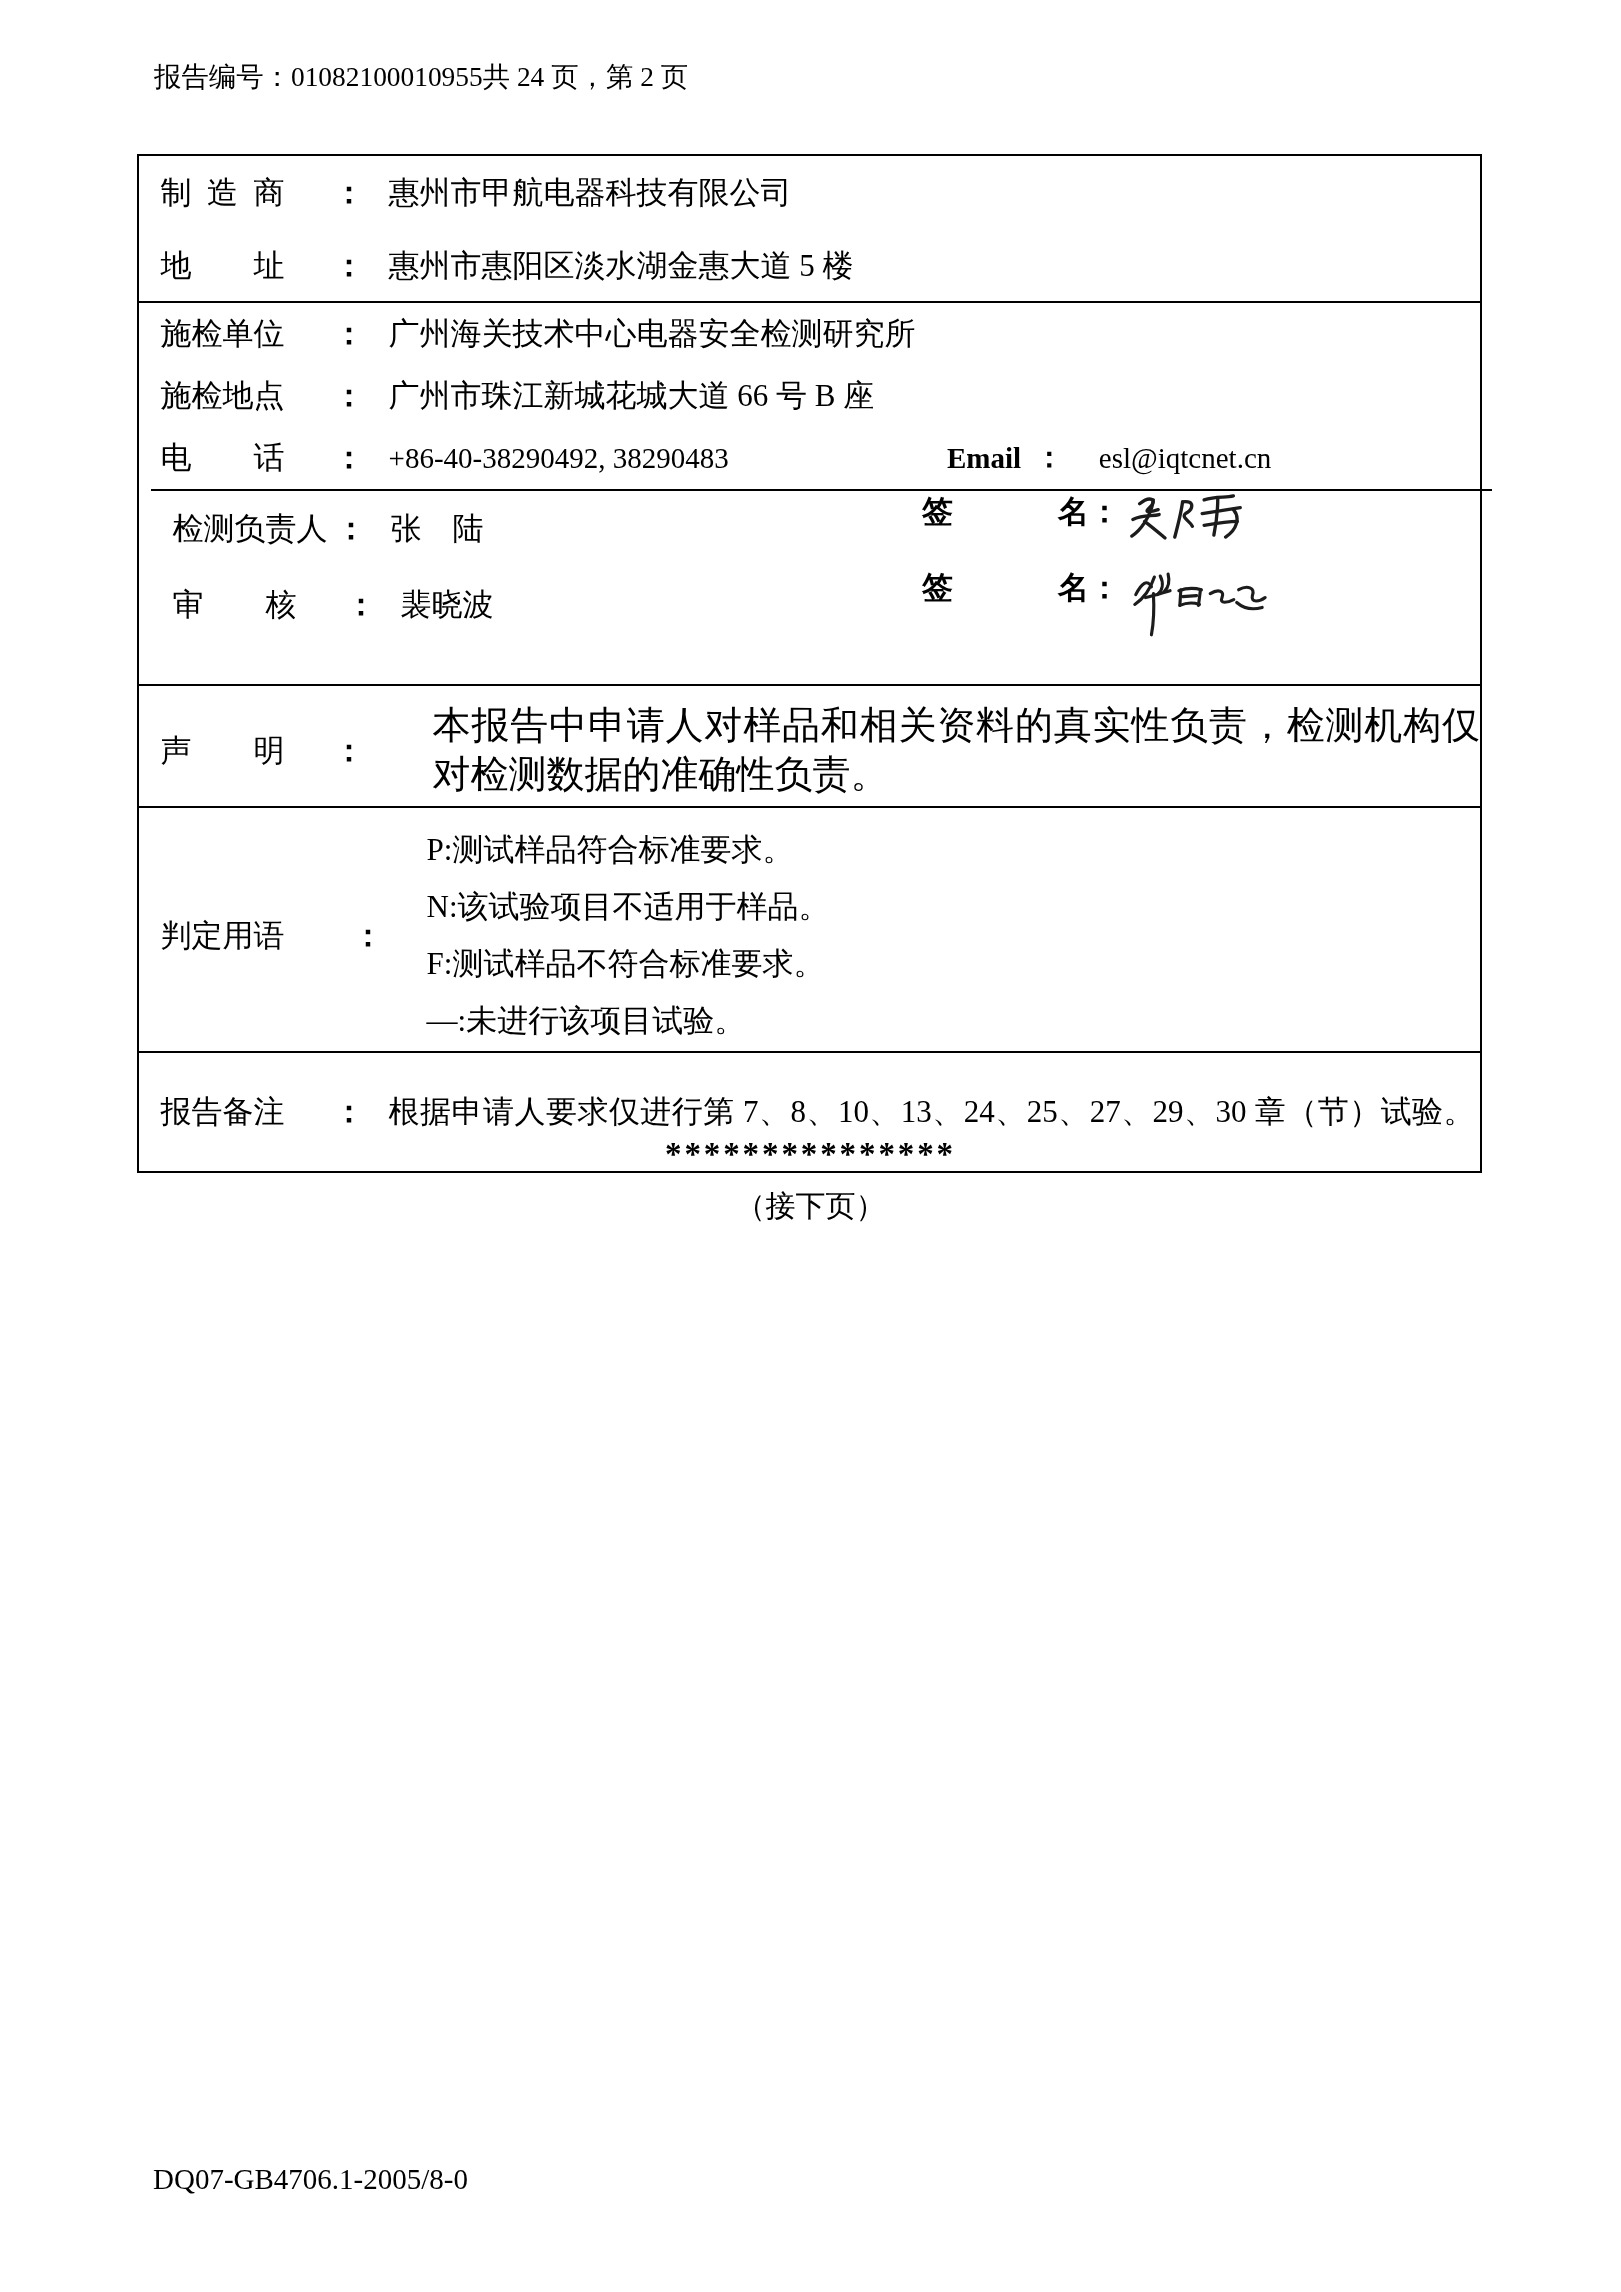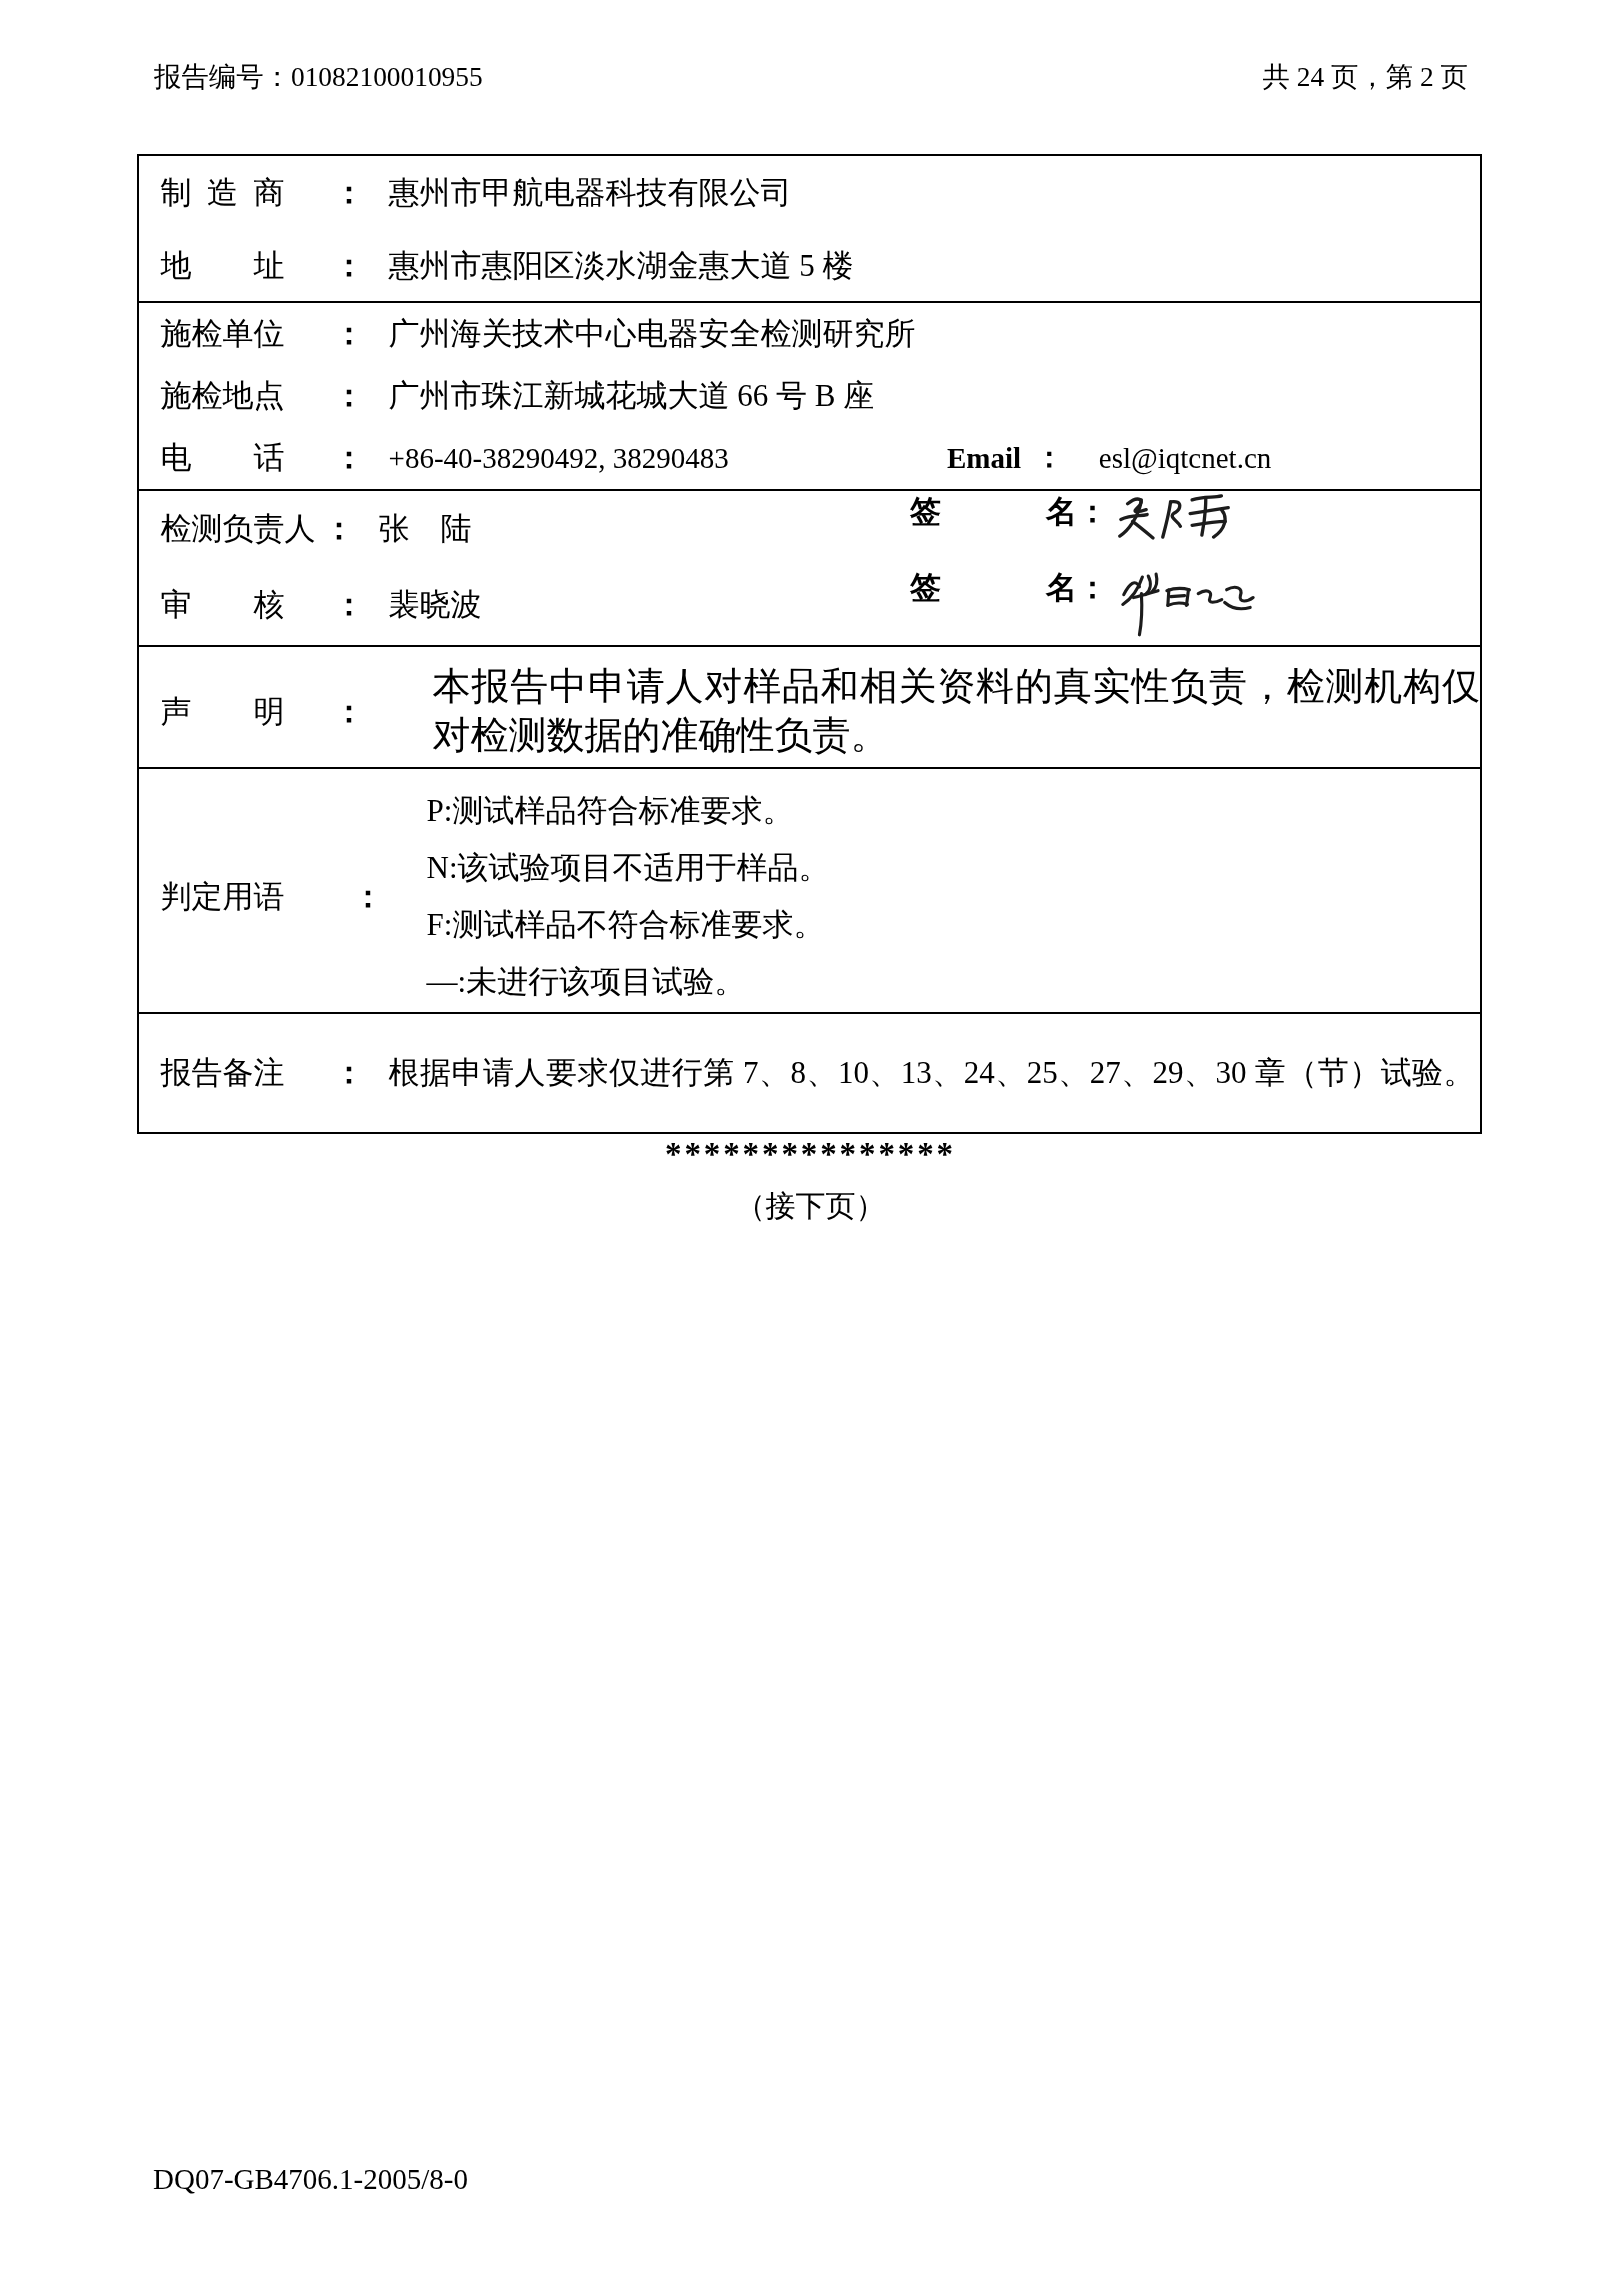--- a/index.html
+++ b/index.html
@@ -14,37 +14,36 @@
     margin: 0 auto;
     overflow: hidden;
   }
   
   .page-header {
     position: absolute;
     left: 154px;
     top: 61px;
     width: 1314px;
     display: flex;
-    justify-content: space-between;
     font-size: 27.4px;
     line-height: 33px;
   }
   
   .info-table {
     position: absolute;
     left: 137px;
     top: 154px;
     width: 1345px;
     border: 2.9px solid #000;
   }
   .sec { position: relative; width: 100%; }
   .sec + .sec { border-top: 2.9px solid #000; }
   .sec1 { height: 145px; }
   .sec2 { height: 188px; }
-  .sec3 { height: 156px; }
+  .sec3 { height: 195px; margin-left: 12px; }
   .sec4 { height: 122px; }
   .sec5 { height: 245px; }
   .sec6 { height: 120px; }
   .row {
     position: relative;
     display: flex;
     align-items: center;
     padding-left: 21.6px;
   }
   .row-s1 { height: 73px; }

